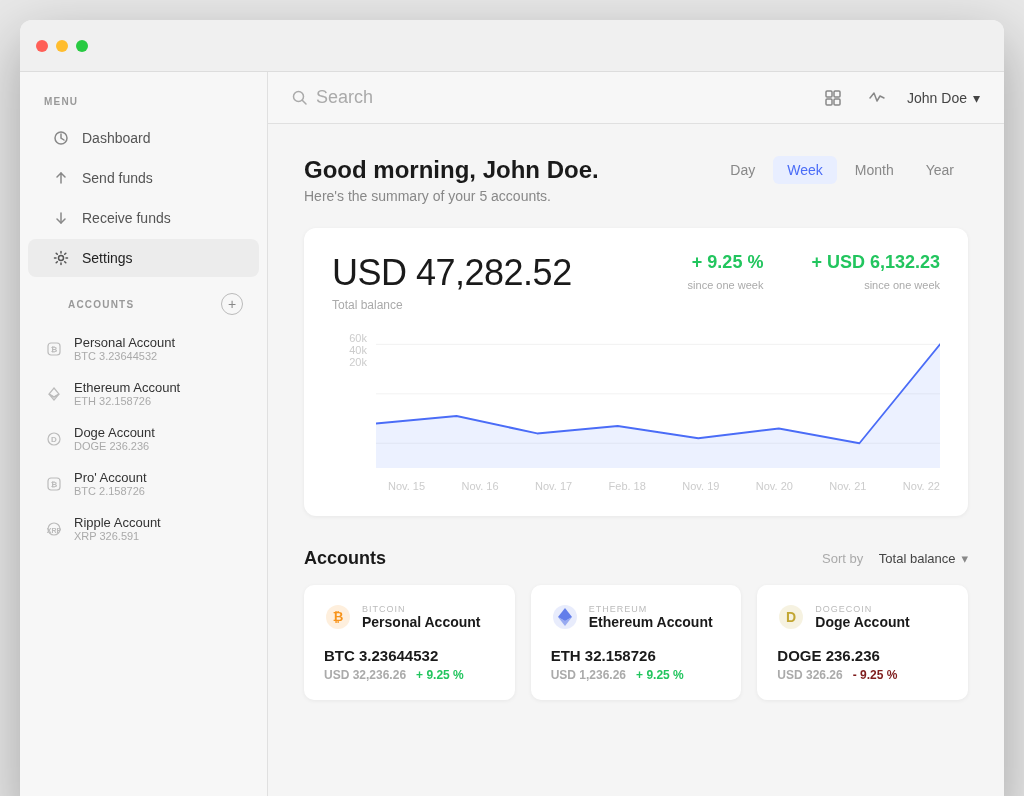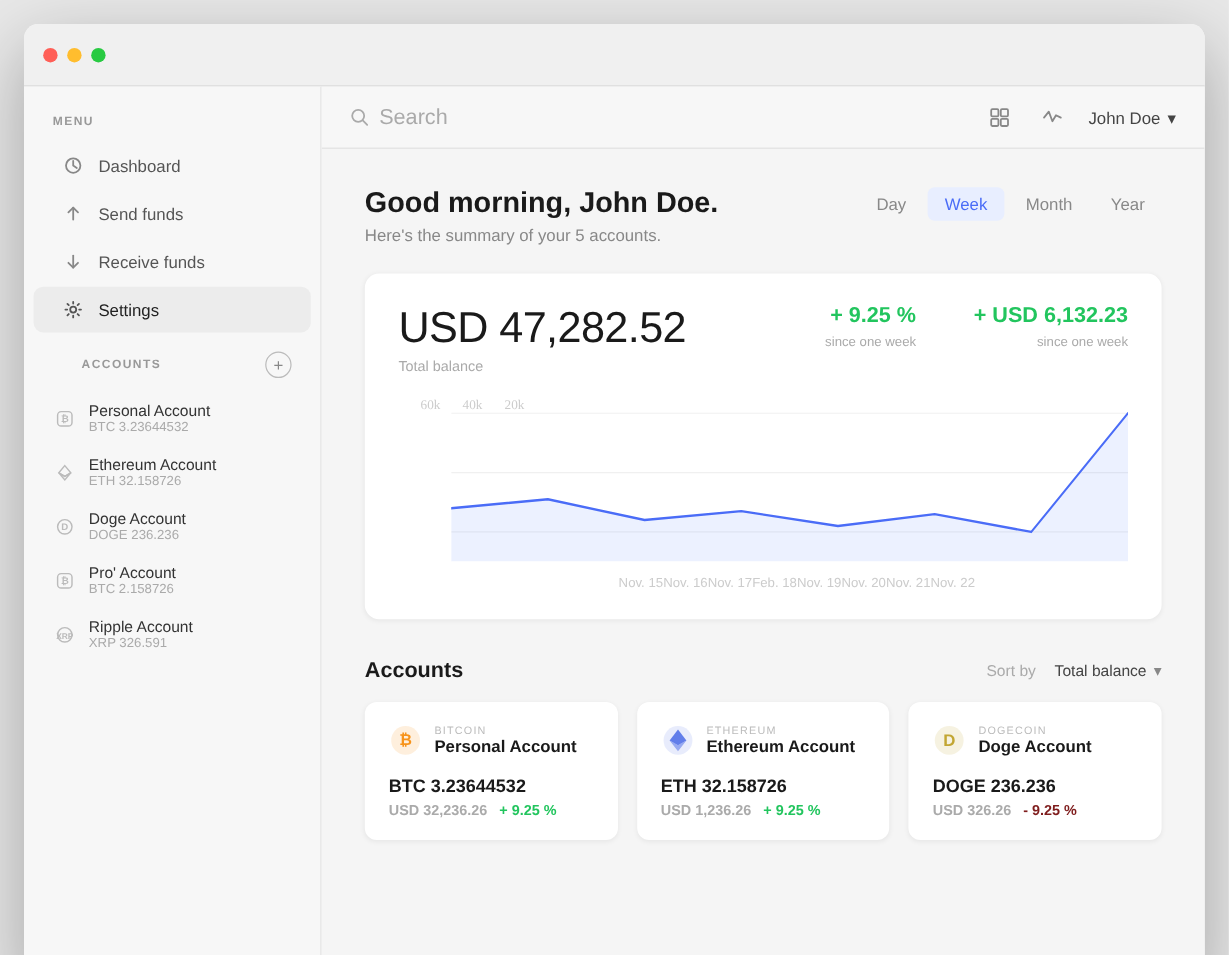--- a/index.html
+++ b/index.html
@@ -246,45 +246,44 @@
       position: relative;
       height: 160px;
       width: 100%;
     }
     .chart-labels-y {
       position: absolute;
       left: 0;
       top: 0;
       height: 100%;
       display: flex;
-      flex-direction: row;
+      flex-direction: column;
       justify-content: flex-start;
       padding-bottom: 24px;
-      font-family: Liberation Serif, serif;
     }
     .chart-y-label {
       font-size: 11px;
       color: #ccc;
       width: 35px;
       text-align: right;
     }
     .chart-svg-wrapper {
       position: absolute;
       left: 44px;
       right: 0;
       top: 0;
       height: calc(100% - 24px);
     }
     .chart-x-labels {
       position: absolute;
       bottom: 0;
       left: 56px;
       right: 0;
       display: flex;
-      justify-content: center;
+      justify-content: space-between;
     }
     .chart-x-label { font-size: 11px; color: #ccc; }
     
     .accounts-section {}
     .accounts-section-header {
       display: flex;
       align-items: center;
       justify-content: space-between;
       margin-bottom: 16px;
     }

